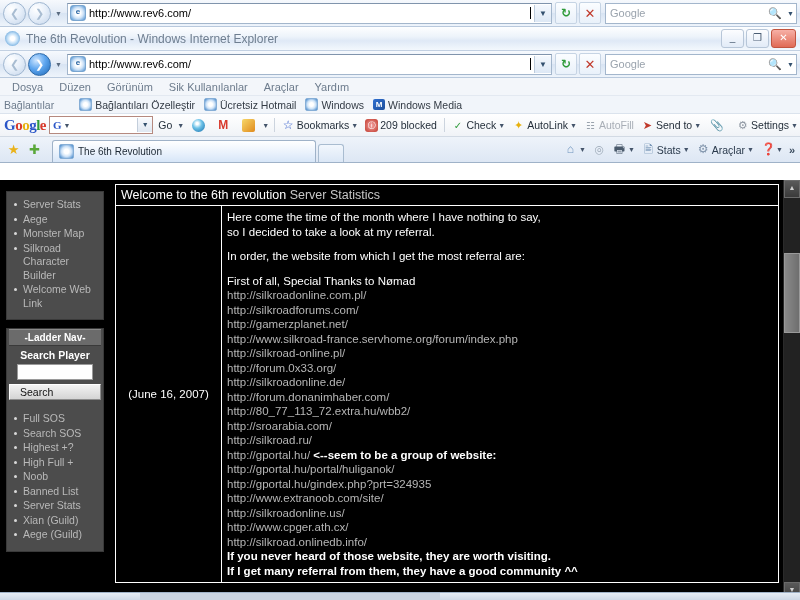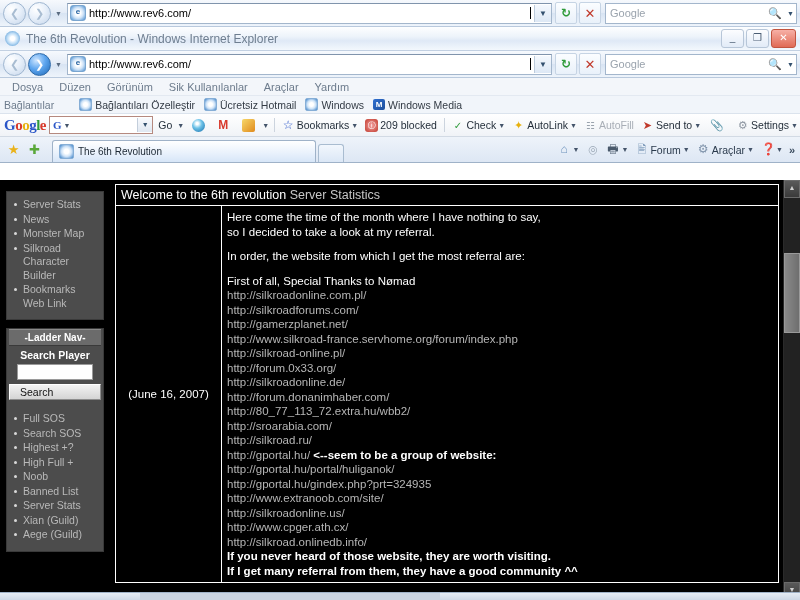--- a/index.html
+++ b/index.html
@@ -453,21 +453,21 @@
       </div>
       <div class="cmditem">
         <span class="ic feed">◎</span>
       </div>
       <div class="cmditem">
         <span class="ic print">🖶</span>
         <span class="caret">▼</span>
       </div>
       <div class="cmditem">
         <span class="ic page">🖹</span>
-        <span>Forum</span>
+        <span>Stats</span>
         <span class="caret">▼</span>
       </div>
       <div class="cmditem">
         <span class="ic tools">⚙</span>
         <span>Araçlar</span>
         <span class="caret">▼</span>
       </div>
       <div class="cmditem">
         <span class="ic help">❓</span>
         <span class="caret">▼</span>
@@ -477,24 +477,24 @@
   </div>
 
   <div class="viewport">
     <div class="pagearea">
 
       <div class="sidebar">
 
         <div class="sbpanel">
           <ul class="sblist">
             <li><span>Server Stats</span></li>
-            <li><span>News</span></li>
+            <li><span>Aege</span></li>
             <li><span>Monster Map</span></li>
             <li><span>Silkroad Character Builder</span></li>
-            <li><span>Bookmarks Web Link</span></li>
+            <li><span>Welcome Web Link</span></li>
           </ul>
         </div>
 
         <div class="sbpanel" style="margin-top:8px;padding-top:0;">
           <div class="sbnavtitle">-Ladder Nav-</div>
           <div class="sbsublabel">Search Player</div>
           <div class="sbinput"></div>
           <div class="sbbtn">Search</div>
           <ul class="sblist" style="margin-top:12px;">
             <li><span>Full SOS</span></li>

